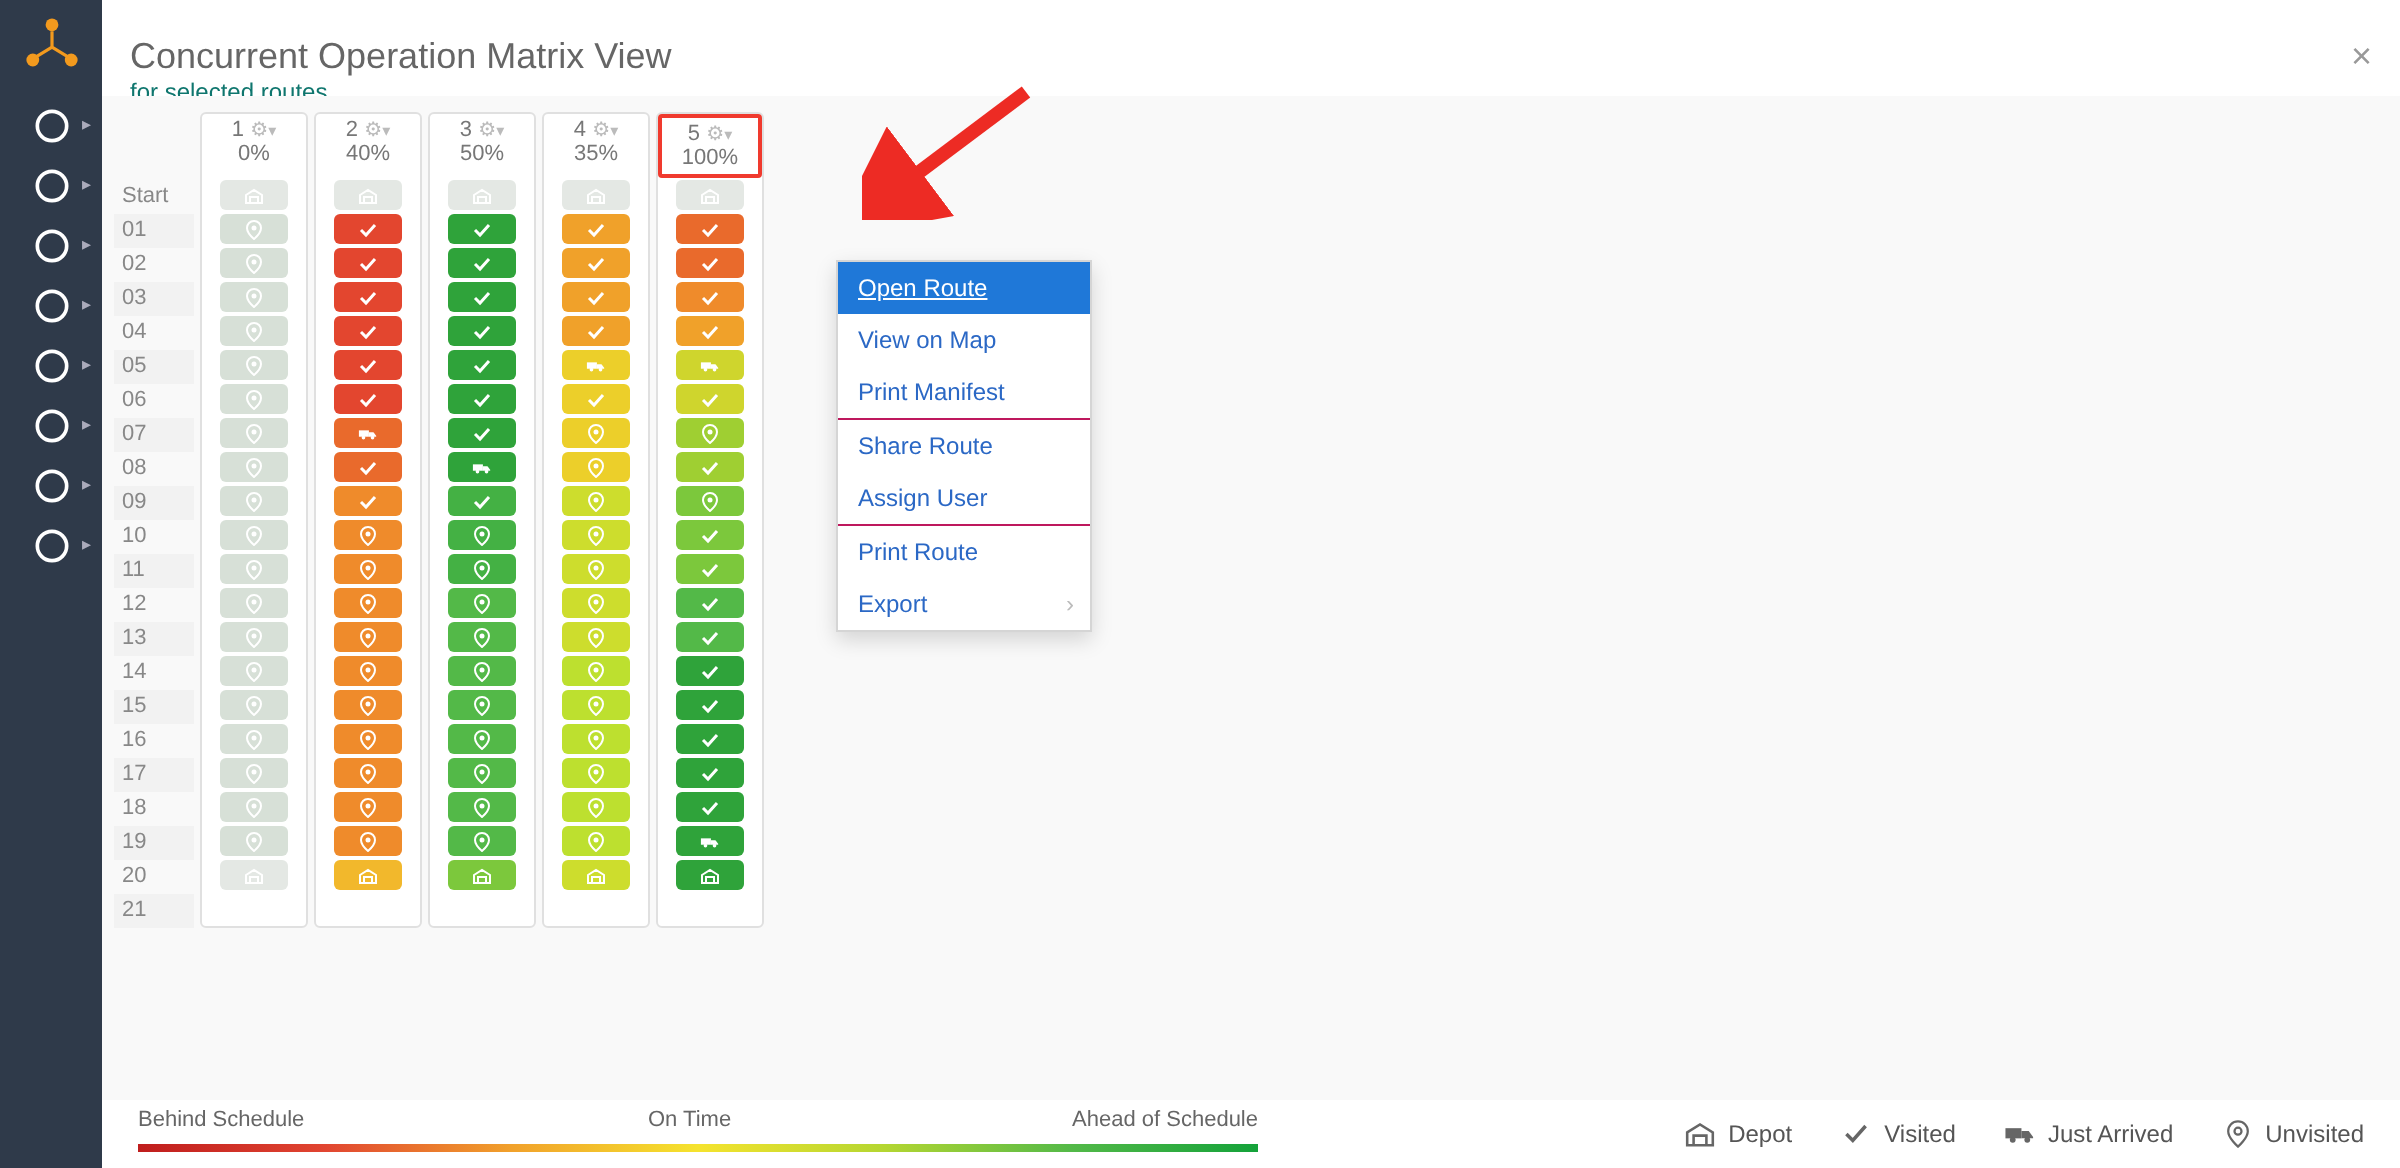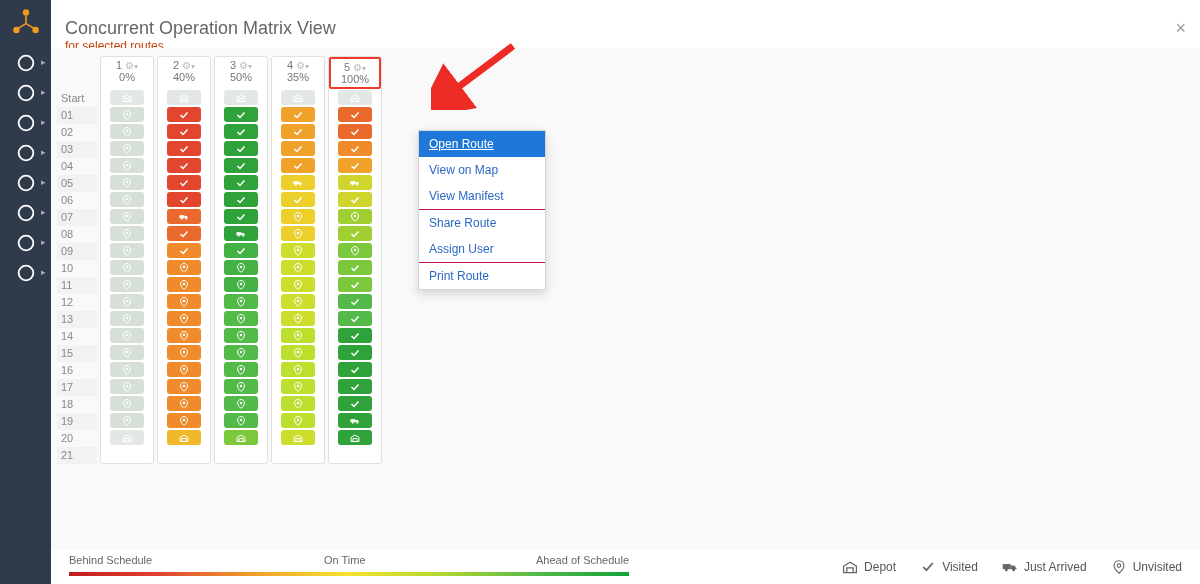--- a/index.html
+++ b/index.html
@@ -6,21 +6,21 @@
   body { font-family: -apple-system, "Helvetica Neue", Arial, sans-serif; font-size: 13px; color: #555; background: #fff; width: 1200px; height: 584px; overflow: hidden; position: relative; }
   
   .sidebar { position: absolute; left: 0; top: 0; width: 51px; height: 584px; background: #2f3a4a; display: flex; flex-direction: column; align-items: center; padding-top: 6px; gap: 4px; }
   .logo { width: 32px; height: 32px; margin-bottom: 6px; }
   .side-item { width: 42px; height: 30px; display: flex; align-items: center; justify-content: center; color: #fff; position: relative; cursor: pointer; }
   .side-item svg { width: 22px; height: 22px; }
   .side-caret::after { content: "▸"; position: absolute; right: 1px; top: 9px; font-size: 9px; color: #aab; }
   
   .header { position: absolute; left: 51px; top: 0; right: 0; height: 48px; padding: 6px 14px 0 14px; display: flex; justify-content: space-between; align-items: flex-start; margin-top: 12px; }
   .title { font-size: 18px; color: #666; font-weight: 400; }
-  .subtitle { font-size: 12px; color: #c2410c; }
+  .subtitle { font-size: 12px; color: #0f766e; }
   .close-x { font-size: 18px; color: #999; cursor: pointer; }
   .pager { font-size: 12px; color: #666; margin-top: 18px; }
   
   .content { position: absolute; left: 51px; top: 48px; right: 0; bottom: 34px; background: #f9f9f9; }
   .matrix { position: absolute; left: 6px; top: 8px; display: flex; }
   .rowlabels { width: 40px; display: flex; flex-direction: column; padding-top: 34px; }
   .rowlabel { height: 17px; font-size: 11px; color: #888; padding-left: 4px; line-height: 17px; }
   .stripe .rowlabel:nth-child(even) { background: #f2f2f2; }
   .col { width: 54px; margin-left: 3px; border: 1px solid #e0e0e0; border-radius: 3px; background: #fff; display: flex; flex-direction: column; align-items: center; }
   .colhead { height: 32px; width: 100%; text-align: center; font-size: 11px; color: #777; padding-top: 2px; cursor: pointer; position: relative; }
@@ -690,24 +690,25 @@
               <use href="#ic-d"></use>
             </svg>
           </div>
         </div>
       </div>
   </div>
 
   <div class="dropdown" id="dropdown">
       <div class="dd-item sel">Open Route</div>
       <div class="dd-item">View on Map</div>
-      <div class="dd-item">View Manifest</div>
+      <div class="dd-item">Print Manifest</div>
       <div class="dd-item dd-sep">Share Route</div>
       <div class="dd-item">Assign User</div>
       <div class="dd-item dd-sep">Print Route</div>
+      <div class="dd-item has-sub">Export</div>
     </div>
 
   <svg class="arrow" width="90" height="70">
     <defs>
         <marker id="ah" markerWidth="8" markerHeight="8" refX="2" refY="4" orient="auto">
           <path d="M0 0 L8 4 L0 8 Z" fill="#ed2b24"></path>
         </marker>
       </defs>
     <line x1="82" y1="6" x2="18" y2="54" stroke="#ed2b24" stroke-width="7" marker-end="url(#ah)"></line>
   </svg>

